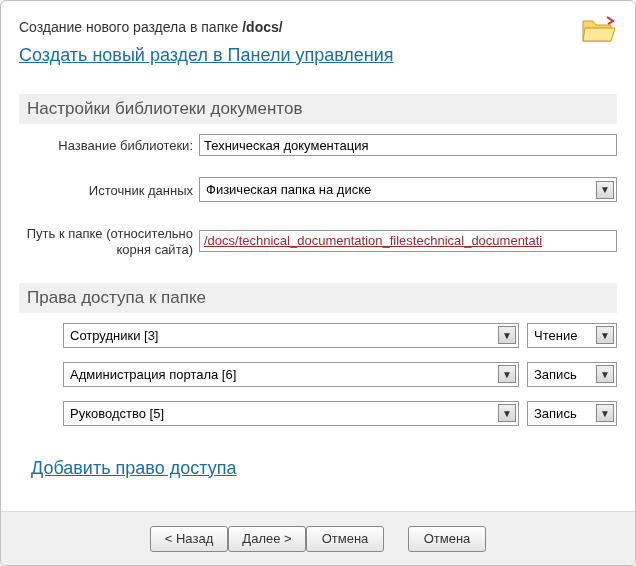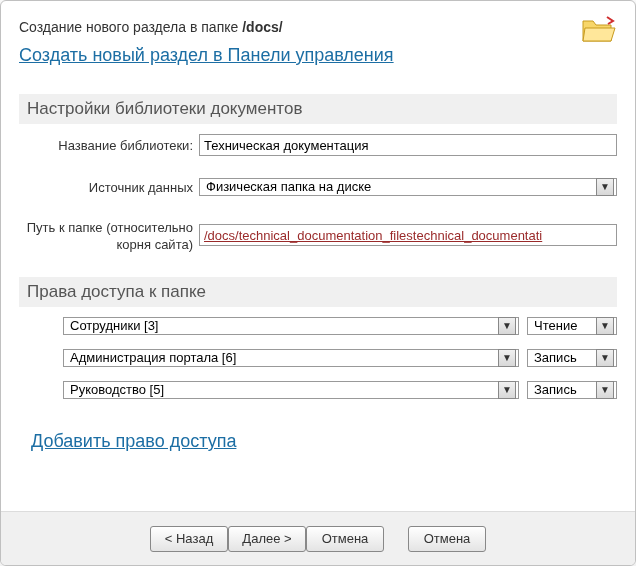--- a/index.html
+++ b/index.html
@@ -80,21 +80,21 @@
     border: 1px solid #999;
     padding: 2px 4px;
     font-size: 13px;
     font-family: inherit;
   }
   input.text.path {
     color: #9a2a2a;
     text-decoration: underline;
   }
   .faux-select {
-    height: 18px;
+    height: 25px;
     border: 1px solid #999;
     background: #fff;
     display: flex; align-items: center;
     padding: 0 2px 0 6px;
     font-size: 13px;
     cursor: default; user-select: none;
   }
   .faux-select .sel-text { flex: 1; overflow: hidden; text-overflow: ellipsis; white-space: nowrap; }
   .faux-select .sel-btn {
     width: 18px; height: 18px;

